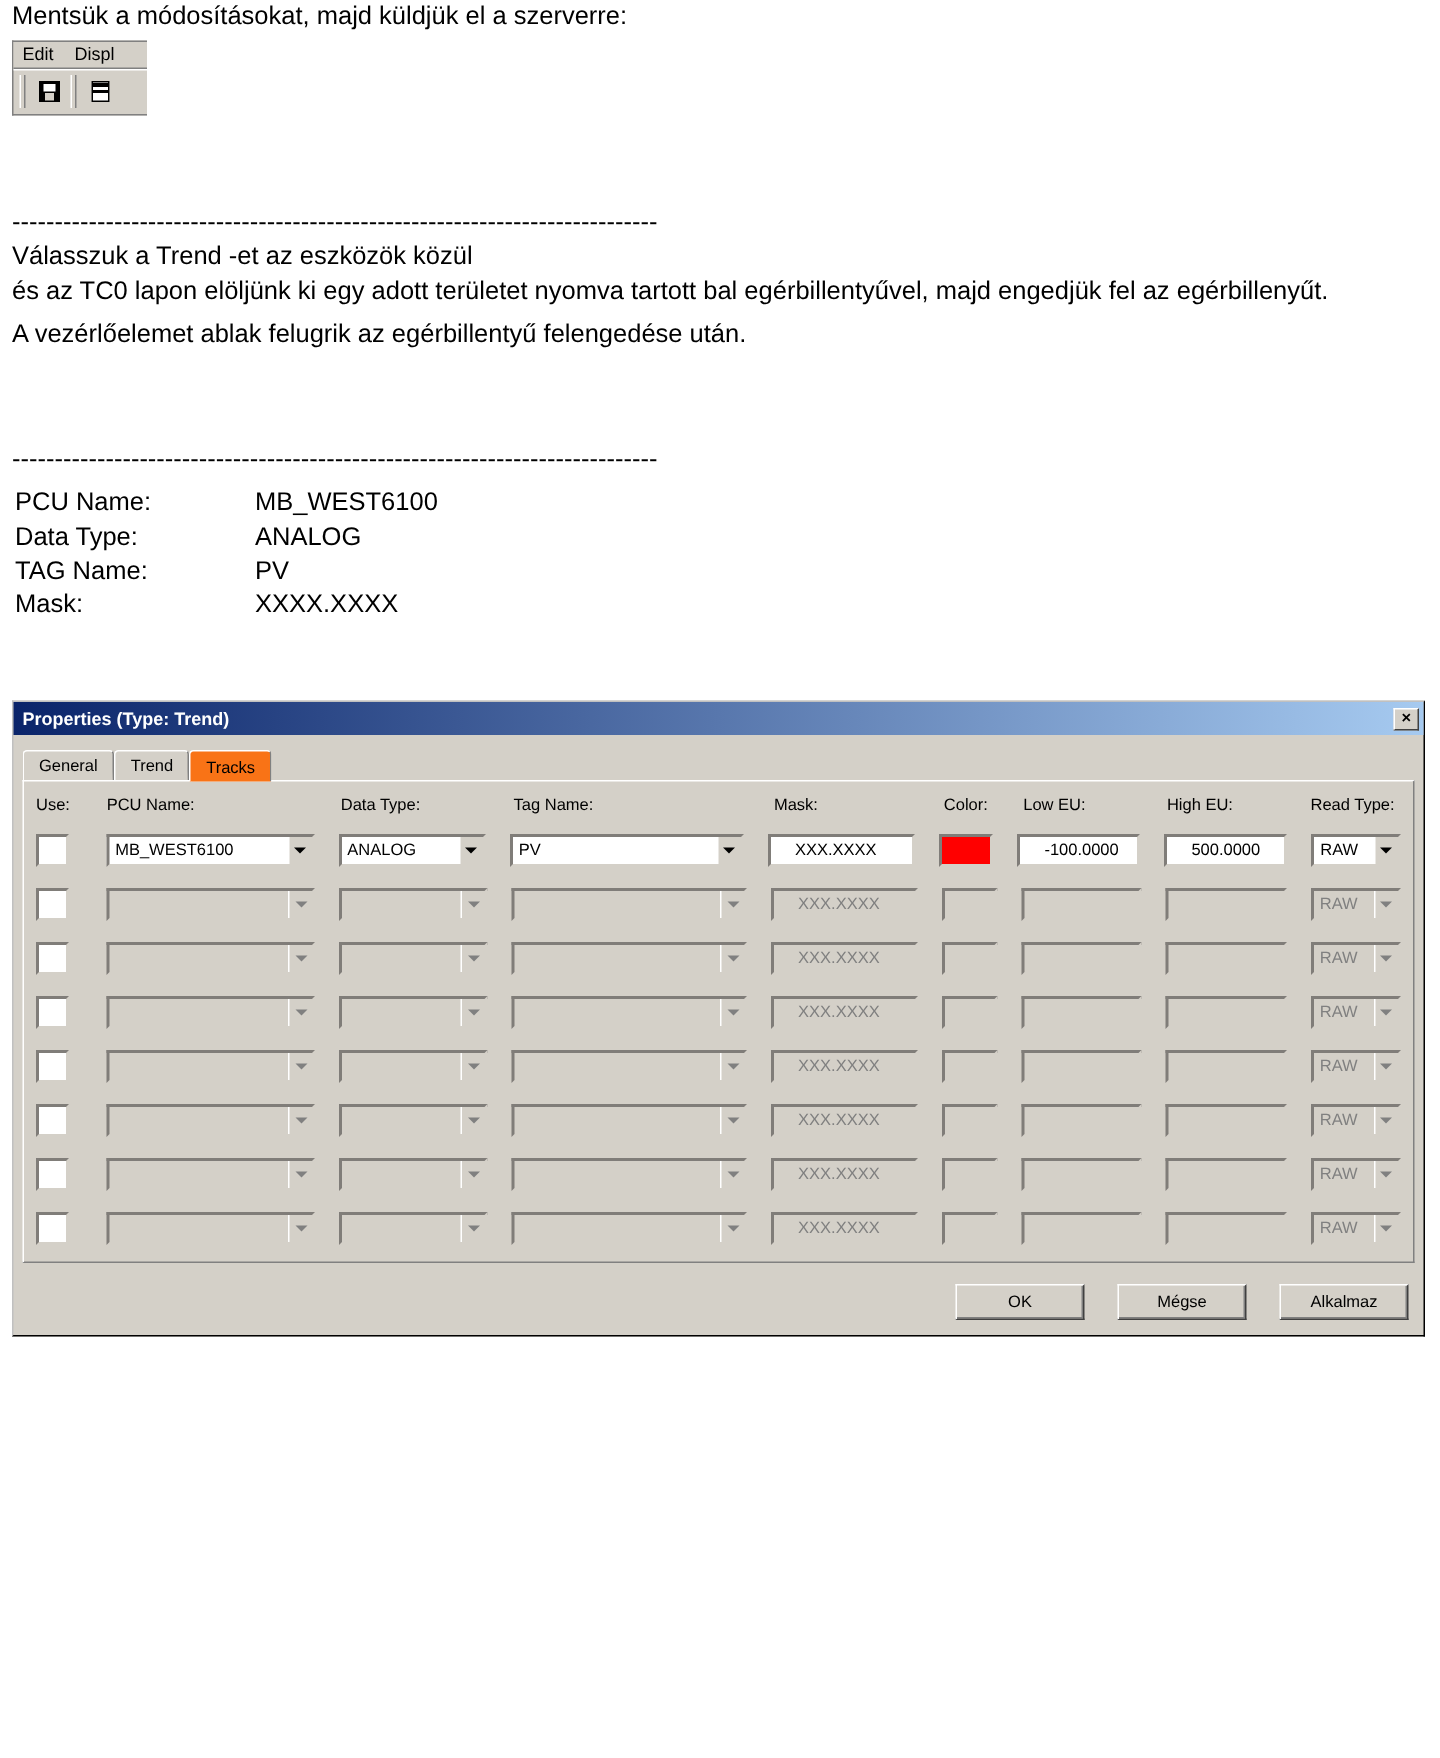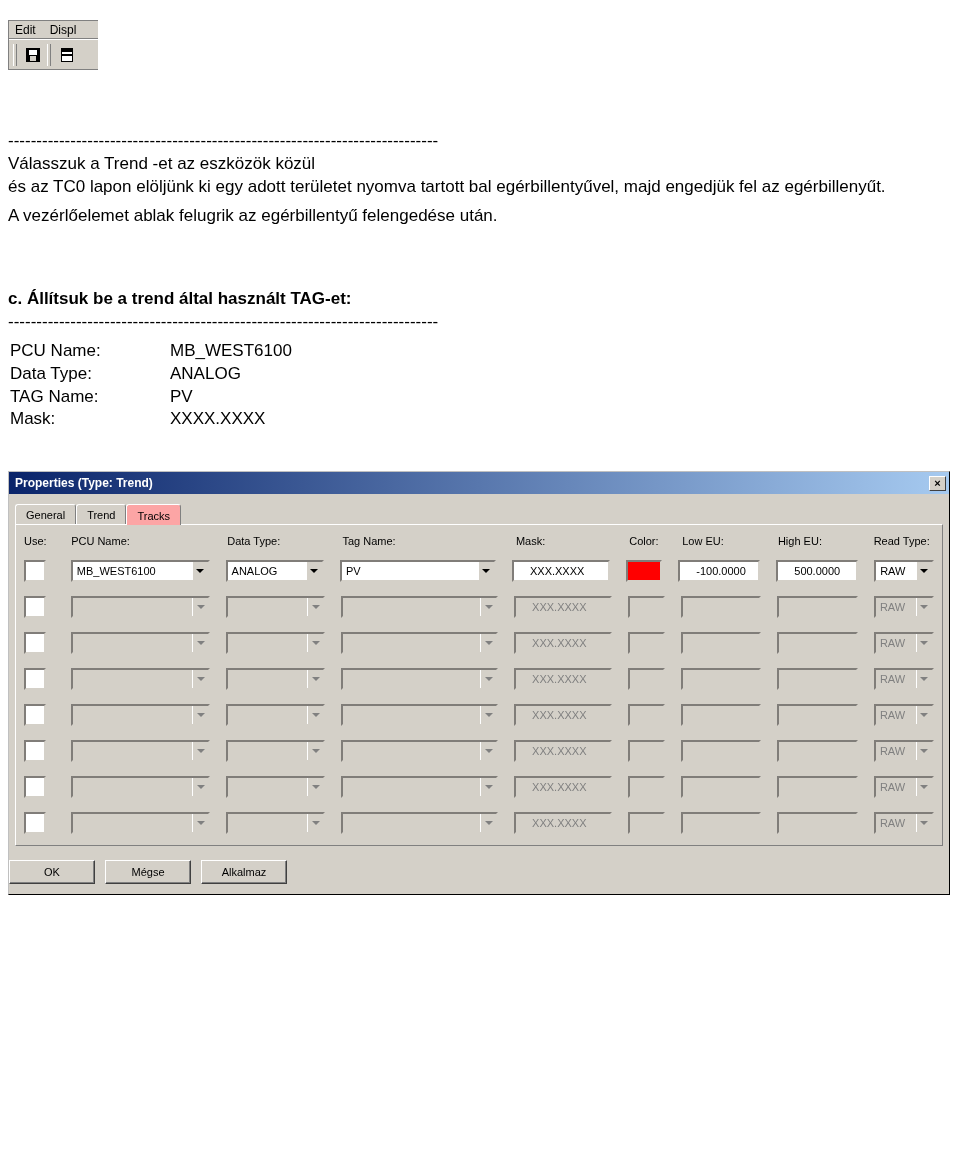--- a/index.html
+++ b/index.html
@@ -25,21 +25,21 @@
 
   
   .toolbar {
     width: 90px;
     border: 1px solid #808080;
     border-right: none;
     background: #d4d0c8;
     font-family: "MS Sans Serif", Tahoma, sans-serif;
     font-size: 12px;
     color: #000;
-    margin-top: 20px;
+    margin-top: 4px;
   }
   .tb-menurow {
     display: flex;
     height: 18px;
     align-items: center;
     padding-left: 6px;
     border-bottom: 1px solid #808080;
     background: #d4d0c8;
   }
   .tb-menurow span { margin-right: 14px; letter-spacing: 0; }
@@ -93,21 +93,21 @@
   
   .dialog {
     width: 942px;
     background: #d4d0c8;
     border: 1px solid #000;
     border-top-color: #c0c0c0;
     border-left-color: #c0c0c0;
     font-family: Tahoma, "MS Sans Serif", sans-serif;
     font-size: 11px;
     color: #000;
-    margin-top: 40px;
+    margin-top: 52px;
   }
   .titlebar {
     height: 22px;
     background: linear-gradient(to right, #0a246a, #a6caf0);
     color: #fff;
     font-weight: bold;
     font-size: 12px;
     display: flex;
     align-items: center;
     justify-content: space-between;
@@ -141,21 +141,21 @@
     background: #d4d0c8;
     position: relative;
     z-index: 1;
     border-radius: 3px 3px 0 0;
     font-size: 11px;
   }
   .tab.active {
     z-index: 3;
     padding-top: 5px;
     margin-bottom: -1px;
-    background: #fca5a5;
+    background: #f97316;
   }
   .tabpanel {
     border: 1px solid #fff;
     border-right-color: #808080;
     border-bottom-color: #808080;
     margin: 0 6px 8px 6px;
     padding: 10px 8px 4px 8px;
     position: relative;
     z-index: 2;
   }
@@ -224,39 +224,40 @@
     align-items: center;
   }
   .txt.disabled { background: #d4d0c8; color: #808080; }
   .gray { color: #808080; }
   .swatch { height: 22px; border: 2px inset #d4d0c8; }
   .swatch.red { background: #ff0000; }
   .swatch.blank { background: #d4d0c8; }
 
   .btnrow {
     display: flex;
-    justify-content: flex-start;
-    gap: 10px;
+    justify-content: flex-end;
+    gap: 22px;
     padding: 6px 10px 10px 0;
   }
   .winbtn {
     min-width: 86px; height: 24px;
     background: #d4d0c8;
     border: 1px solid #fff;
     border-right-color: #404040;
     border-bottom-color: #404040;
     box-shadow: inset -1px -1px 0 #808080;
     font-size: 11px;
     display: flex; align-items: center; justify-content: center;
   }
 </style>
 </head>
 <body>
 
 <div class="doc">
+  <p class="line">Mentsük a módosításokat, majd küldjük el a szerverre:</p>
 
   <div class="toolbar">
     <div class="tb-menurow">
       <span>Edit</span>
       <span>Displ</span>
     </div>
     <div class="tb-iconrow">
       <div class="tb-grip"></div>
       <div class="tb-btn">
           <div class="ico-floppy"></div>
@@ -271,21 +272,20 @@
   <div class="spacer-lg"></div>
 
   <p class="line">----------------------------------------------------------------------------</p>
   <p class="line">Válasszuk a Trend -et az eszközök közül</p>
   <p class="line">és az TC0 lapon elöljünk ki egy adott területet nyomva tartott bal egérbillentyűvel, majd engedjük fel az egérbillenyűt.</p>
   <div class="spacer-sm"></div>
   <p class="line">A vezérlőelemet ablak felugrik az egérbillentyű felengedése után.</p>
 
   <div class="spacer-lg"></div>
 
-  <p class="line"><b>c. Állítsuk be a trend által használt TAG-et:</b></p>
   <p class="line">----------------------------------------------------------------------------</p>
   <div class="spacer-sm"></div>
   <table class="kv">
     <tbody>
         <tr>
           <td>PCU Name:</td>
           <td>MB_WEST6100</td>
         </tr>
     <tr>
           <td>Data Type:</td>

